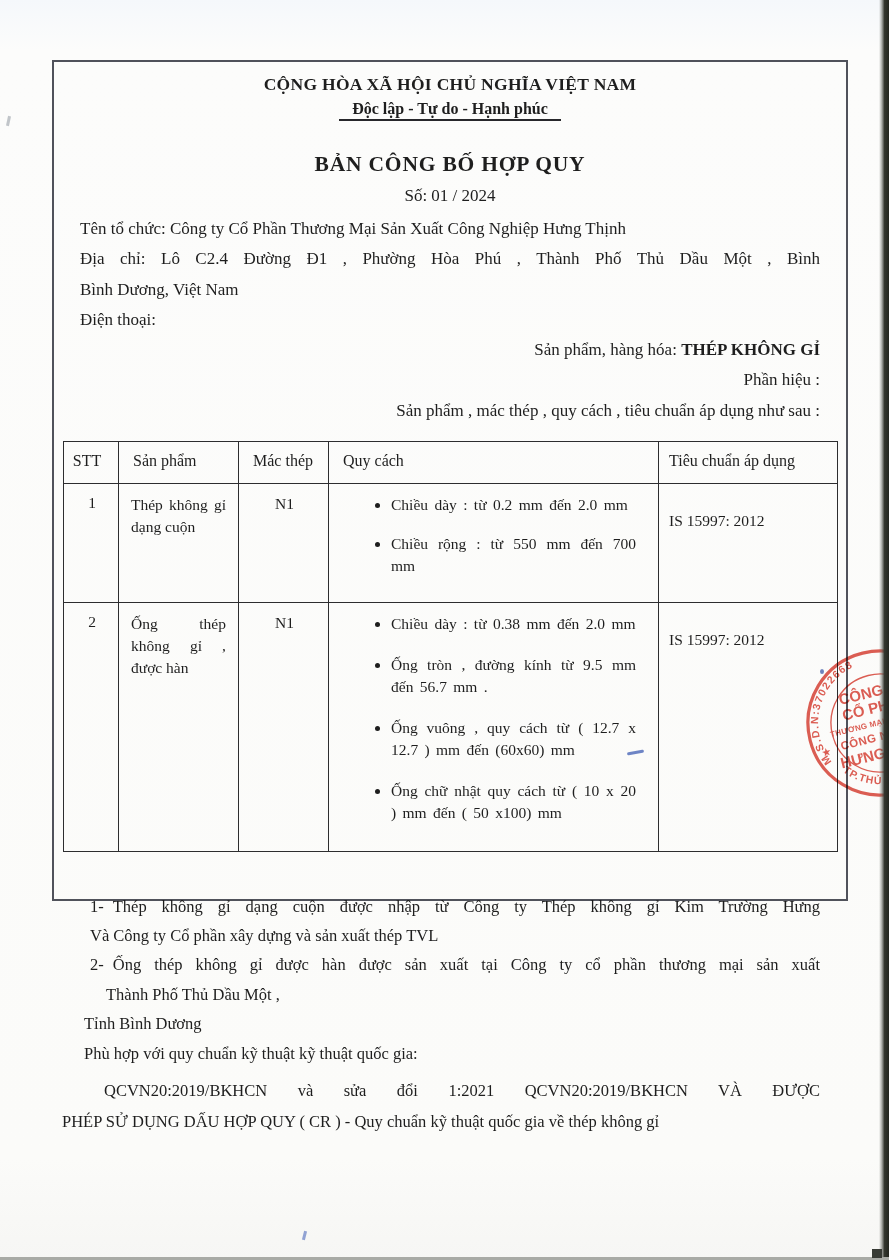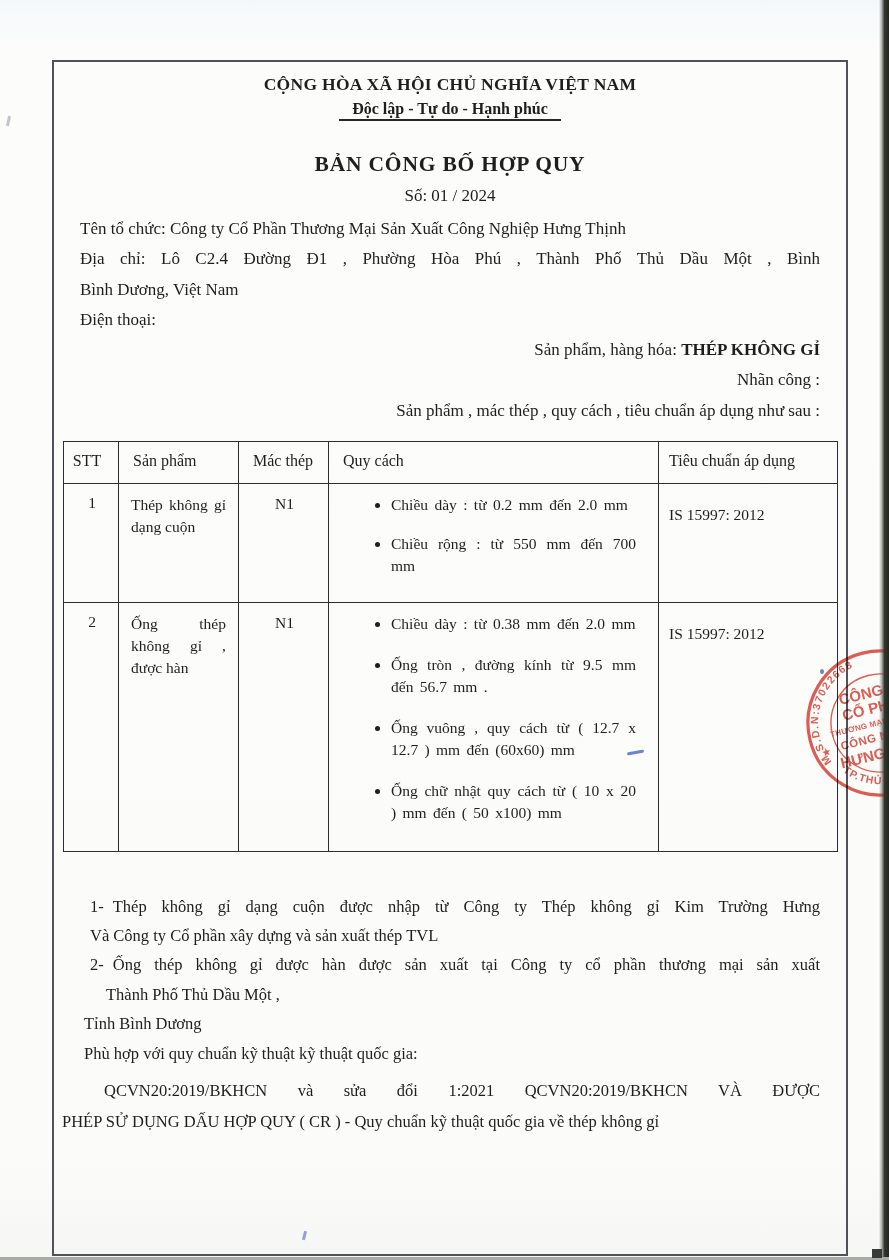--- a/index.html
+++ b/index.html
@@ -22,21 +22,21 @@
     position:absolute;left:0;bottom:0;width:100%;height:3px;background:#a8aaa5;
   }
   .corner-mark{position:absolute;right:7px;bottom:2px;width:10px;height:9px;background:#383b35;}
   .speck{position:absolute;left:7px;top:116px;width:3px;height:10px;background:#9aa0a8;opacity:.6;transform:rotate(12deg);}
   .ink1{position:absolute;left:627px;top:751px;width:17px;height:3px;background:#4a66b8;transform:rotate(-10deg);border-radius:2px;opacity:.8;}
   .ink2{position:absolute;left:820px;top:669px;width:4px;height:5px;background:#3d59a8;border-radius:50%;opacity:.75;}
   .ink3{position:absolute;left:303px;top:1231px;width:3px;height:9px;background:#5a74c0;transform:rotate(14deg);opacity:.65;}
 
   
   .frame{
-    position:absolute;left:52px;top:60px;width:796px;height:1196px;
+    position:absolute;left:52px;top:60px;width:796px;height:841px;
     border:2px solid #50525b;box-sizing:border-box;
     padding:12px 26px 0 26px;
   }
   .center{text-align:center;}
   .nat-title{font-size:17.5px;font-weight:bold;letter-spacing:.3px;}
   .motto{margin-top:5px;}
   .motto span{display:inline-block;font-weight:bold;font-size:16px;padding:0 13px 1px 13px;border-bottom:2px solid #27272b;}
   .doc-title{margin-top:31px;font-size:21.5px;font-weight:bold;letter-spacing:.8px;}
   .doc-num{margin-top:9px;font-size:17px;}
 
@@ -59,21 +59,21 @@
   }
   .spec thead tr{height:42px;}
   .spec tr.r1{height:93px;}
   .spec tr.r2{height:238px;}
   .spec th{padding-left:14px;font-size:16px;}
   .spec th.c1{padding-left:0;text-align:center;}
   .spec th.c5{padding-left:10px;}
   .spec td.cstt{text-align:center;}
   .spec td.cname{padding:10px 12px;text-align:justify;}
   .spec td.cmark{text-align:center;padding-top:9px;}
-  .spec td.cstd{padding-left:10px;padding-top:20px;}
+  .spec td.cstd{padding-left:10px;padding-top:26px;}
   .spec ul{margin:2px 0 0 0;padding:0 14px 0 52px;list-style:disc;}
   .spec li{text-align:justify;word-spacing:2.5px;padding-right:0;}
   .spec tr.r1 li{margin-bottom:17px;}
   .spec tr.r2 li{margin-bottom:19px;}
 
   
   .notes{margin:40px 0 0 10px;font-size:16.5px;line-height:1.78;}
   .note{margin:0;}
   .note .hangpad{padding-left:16px;}
   .note-num{padding-right:9px;}
@@ -107,21 +107,21 @@
       <div class="doc-title">BẢN CÔNG BỐ HỢP QUY</div>
       <div class="doc-num">Số: 01 / 2024</div>
     </div>
 
     <div class="info">
       <p>Tên tổ chức: Công ty Cổ Phần Thương Mại Sản Xuất Công Nghiệp Hưng Thịnh</p>
       <p><span class="jl" style="display:block">Địa chỉ: Lô C2.4 Đường Đ1 , Phường Hòa Phú , Thành Phố Thủ Dầu Một , Bình</span><span>Bình Dương, Việt Nam</span></p>
       <p>Điện thoại:</p>
       <div class="indent-sm">
         <p><span>Sản phẩm, hàng hóa: </span><span class="b">THÉP KHÔNG GỈ</span></p>
-        <p>Nhãn công :</p>
+        <p>Phần hiệu :</p>
         <p>Sản phẩm , mác thép , quy cách , tiêu chuẩn áp dụng như sau :</p>
       </div>
     </div>
 
     <table class="spec">
       <colgroup>
         <col style="width:55px">
           <col style="width:120px">
           <col style="width:90px">
           <col style="width:330px">

